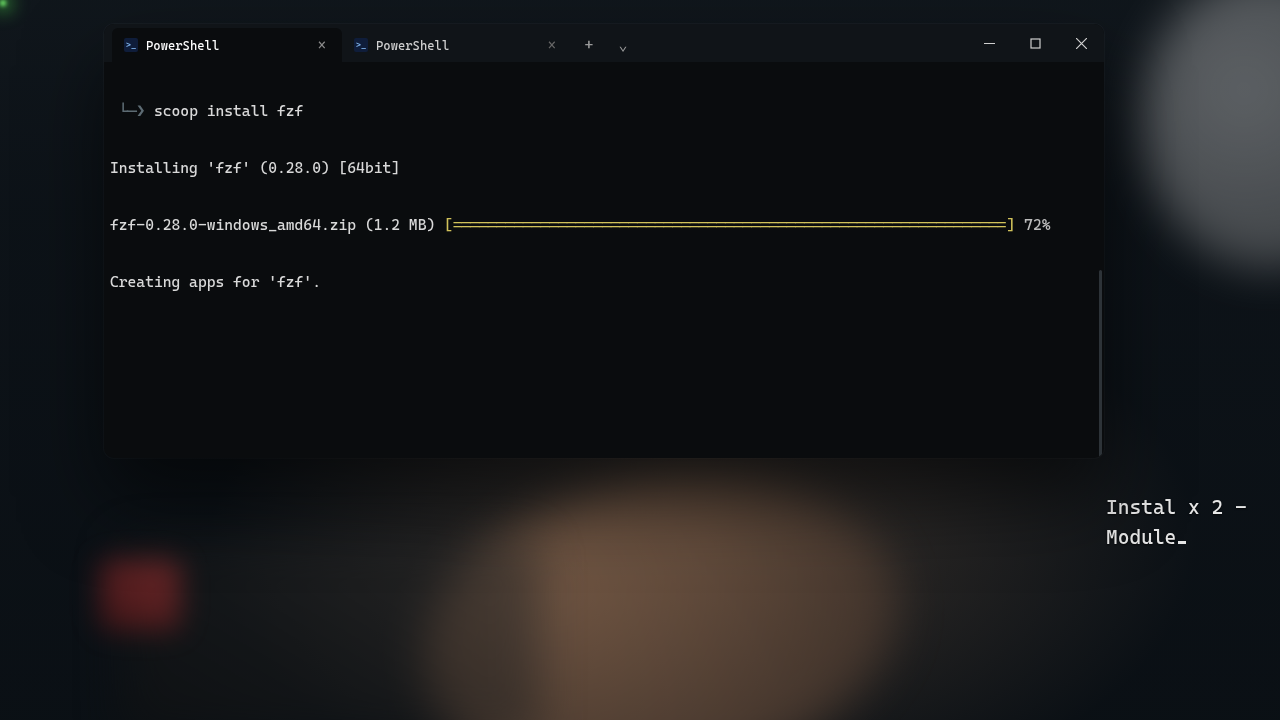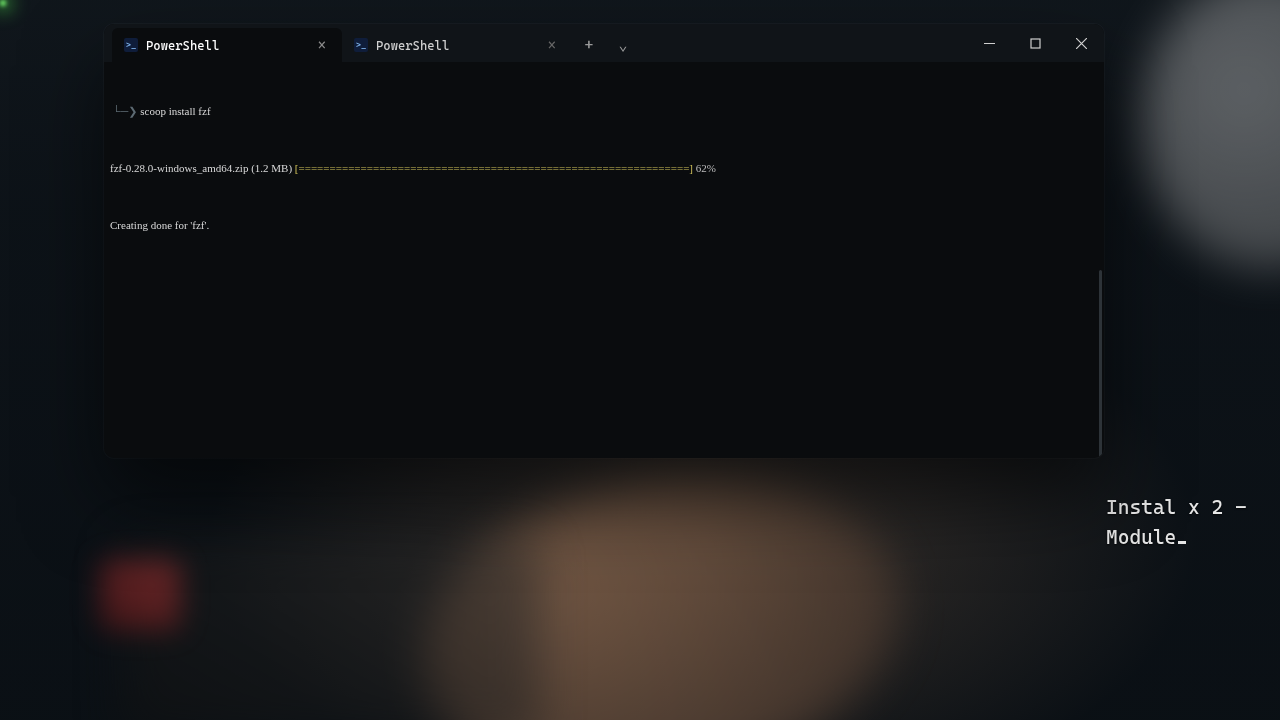--- a/index.html
+++ b/index.html
@@ -43,22 +43,22 @@
   .tab.active { background:#0a0c0e; color:#fff; }
   .tab-icon   { width:14px; height:14px; background:#0f1d3a; display:inline-flex; align-items:center; justify-content:center; font-size:9px; color:#7db1e8; border-radius:2px; }
   .tab-close  { margin-left:auto; font-size:14px; color:#8a8a8a; cursor:pointer; padding:0 2px; }
   .tab:not(.active) .tab-close { color:#666; }
   .tabbar-btn { width:34px; height:34px; display:inline-flex; align-items:center; justify-content:center; color:#9a9a9a; font-size:15px; cursor:pointer; }
   .win-controls { position:absolute; right:0; top:0; height:38px; display:flex; }
   .win-btn { width:46px; display:flex; align-items:center; justify-content:center; color:#cfcfcf; cursor:pointer; }
   .win-btn svg { width:11px; height:11px; stroke:currentColor; fill:none; stroke-width:1.2; }
 
   .term {
-    flex:1; padding:2px 0 6px 0; font-size:11px; line-height:19px;
-    color:#cfcfcf; white-space:pre; overflow:hidden; position:relative;font-family:Liberation Serif, serif;
+    flex:1; padding:2px 0 6px 0; font-size:15px; line-height:19px;
+    color:#cfcfcf; white-space:pre; overflow:hidden; position:relative;
   }
   .line { padding:0 6px; }
   .c-dim    { color:#5d6b73; } .c-cmd    { color:#d9d9d9; }
   .c-file   { color:#5598c7; } .c-good   { color:#4cae52; }
   .c-yellow { color:#d1c25a; }
   .c-num    { color:#bdbdbd; }
   .scroll-thumb { position:absolute; right:2px; top:208px; width:3px; height:230px; background:#2d3338; border-radius:2px; }
 </style>
 </head>
 <body>
@@ -103,22 +103,23 @@
       <div class="win-btn close">
           <svg viewBox="0 0 11 11">
             <path d="M0 0 L11 11 M11 0 L0 11"></path>
           </svg>
         </div>
     </div>
   </div>
 
   <div class="term">
     <div class="line"> <span class="c-dim">└─❯</span> <span class="c-cmd">scoop install fzf</span></div>
-    <div class="line"><span class="c-cmd">fzf-0.28.0-windows_amd64.zip</span> <span class="c-cmd">(1.2 MB)</span> <span class="c-yellow">[===============================================================]</span> <span class="c-num">62%</span></div>
-    <div class="line c-cmd">Creating done for 'fzf'.</div>
+    <div class="line c-cmd">Installing 'fzf' (0.28.0) [64bit]</div>
+    <div class="line"><span class="c-cmd">fzf-0.28.0-windows_amd64.zip</span> <span class="c-cmd">(1.2 MB)</span> <span class="c-yellow">[===============================================================]</span> <span class="c-num">72%</span></div>
+    <div class="line c-cmd">Creating apps for 'fzf'.</div>
     
 
     
 
     
 
     
     <div class="scroll-thumb"></div>
   </div>
 </div>

